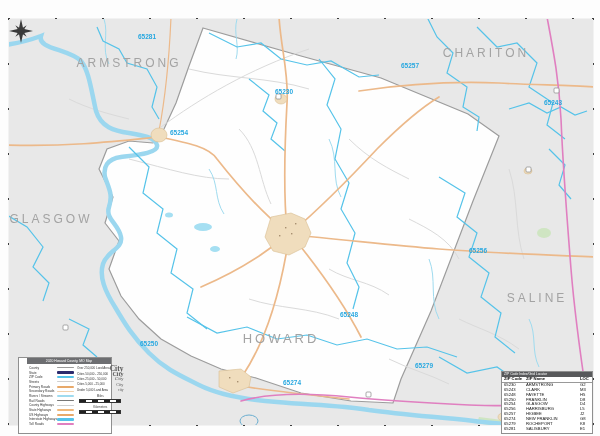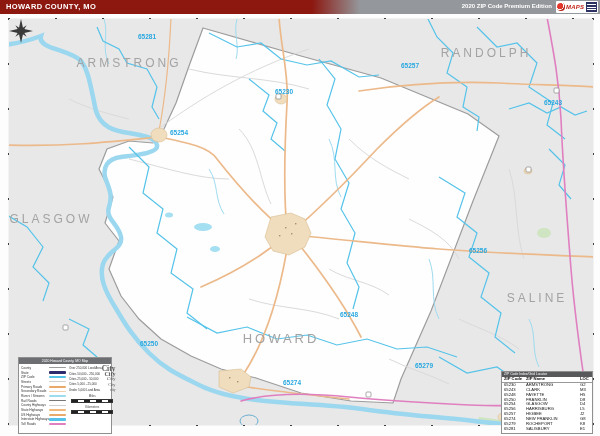--- a/index.html
+++ b/index.html
@@ -22,21 +22,21 @@
     repeating-linear-gradient(90deg,#3d3d3d 0 2px,#f2f2f2 2px 47px);}
   .ruler-v{position:absolute;top:-1px;bottom:-1px;width:2px;background:
     repeating-linear-gradient(180deg,#3d3d3d 0 2px,#f2f2f2 2px 45px);}
   .map svg{position:absolute;left:0;top:0;}
 
   
   .county-label{position:absolute;transform:translate(-50%,-50%);color:#a3a3a3;letter-spacing:3px;font-weight:400;white-space:nowrap;}
   .zip-label{position:absolute;transform:translate(-50%,-50%);color:#29a8e0;font-size:6.5px;font-weight:700;white-space:nowrap;}
 
   
-  .legend{position:absolute;left:9px;top:338px;width:94px;height:77px;background:#ffffff;border:1px solid #8f8f8f;box-sizing:border-box;font-size:3.2px;color:#333;}
+  .legend{position:absolute;left:9px;top:338px;width:94px;height:77px;background:#ffffff;border:1px solid #8f8f8f;box-sizing:border-box;font-size:3.2px;color:#333;padding-left:8px;}
   .legend .hd{height:6px;background:#6d6e71;color:#ffffff;font-size:3.4px;line-height:6px;text-align:center;white-space:nowrap;overflow:hidden;}
   .legend .body{display:flex;padding:1.5px 2px;gap:3px;}
   .lg-left{width:46px;}
   .lg-row{display:flex;align-items:center;height:4.7px;}
   .lg-row .lbl{flex:1;white-space:nowrap;overflow:hidden;}
   .lg-row .line{width:17px;border-radius:1px;}
   .lg-right{flex:1;}
   .city-row{display:flex;align-items:center;height:5.4px;}
   .city-row .lbl{flex:1;white-space:nowrap;overflow:hidden;font-size:3px;}
   .city-row .sample{color:#555;font-family:"Liberation Serif",serif;}
@@ -55,33 +55,20 @@
   .zt-c3{width:10px;text-align:left;}
 
   
   .compass{position:absolute;left:103px;top:379px;}
 </style>
 </head>
 <body>
 
 <div class="stage">
 
-  <div class="topbar">
-    <span class="title">HOWARD COUNTY, MO</span>
-    <span class="edition">2020 ZIP Code Premium Edition</span>
-    <div class="logo">
-      <span class="swirl"></span>
-      <span class="brand">MAPS</span>
-      <span class="tag">
-          <i></i>
-          <i></i>
-          <i></i>
-        </span>
-    </div>
-  </div>
 
   <div class="map">
     <div class="ruler-h" style="top:-1px;"></div>
     <div class="ruler-h" style="bottom:-1px;"></div>
     <div class="ruler-v" style="left:-1px;"></div>
     <div class="ruler-v" style="right:-1px;"></div>
 
     <svg width="584" height="406" viewBox="0 0 584 406">
 
       <rect x="0" y="0" width="584" height="406" fill="#e8e8e8"></rect>
@@ -192,21 +179,21 @@
         <rect x="267" y="75" width="5" height="5" rx="1"></rect>
         <rect x="545" y="69" width="5" height="5" rx="1"></rect>
         <rect x="517" y="148" width="5" height="5" rx="1"></rect>
         <rect x="54" y="306" width="5" height="5" rx="1"></rect>
         <rect x="357" y="373" width="5" height="5" rx="1"></rect>
       </g>
     </svg>
 
     <div>
         <span class="county-label" style="left: 120px; top: 44px; font-size: 12px;">ARMSTRONG</span>
-        <span class="county-label" style="left: 477px; top: 34px; font-size: 12px;">RANDOLPH</span>
+        <span class="county-label" style="left: 477px; top: 34px; font-size: 12px;">CHARITON</span>
         <span class="county-label" style="left: 42px; top: 200px; font-size: 12px;">GLASGOW</span>
         <span class="county-label" style="left: 528px; top: 279px; font-size: 12px;">SALINE</span>
         <span class="county-label" style="left: 256px; top: 319px; font-size: 13px; padding-left: 32px;">HOWARD</span>
       </div>
 
     <div>
         <span class="zip-label" style="left: 138px; top: 17px;">65281</span>
         <span class="zip-label" style="left: 401px; top: 46px;">65257</span>
         <span class="zip-label" style="left: 275px; top: 72px;">65230</span>
         <span class="zip-label" style="left: 544px; top: 83px;">65243</span>

